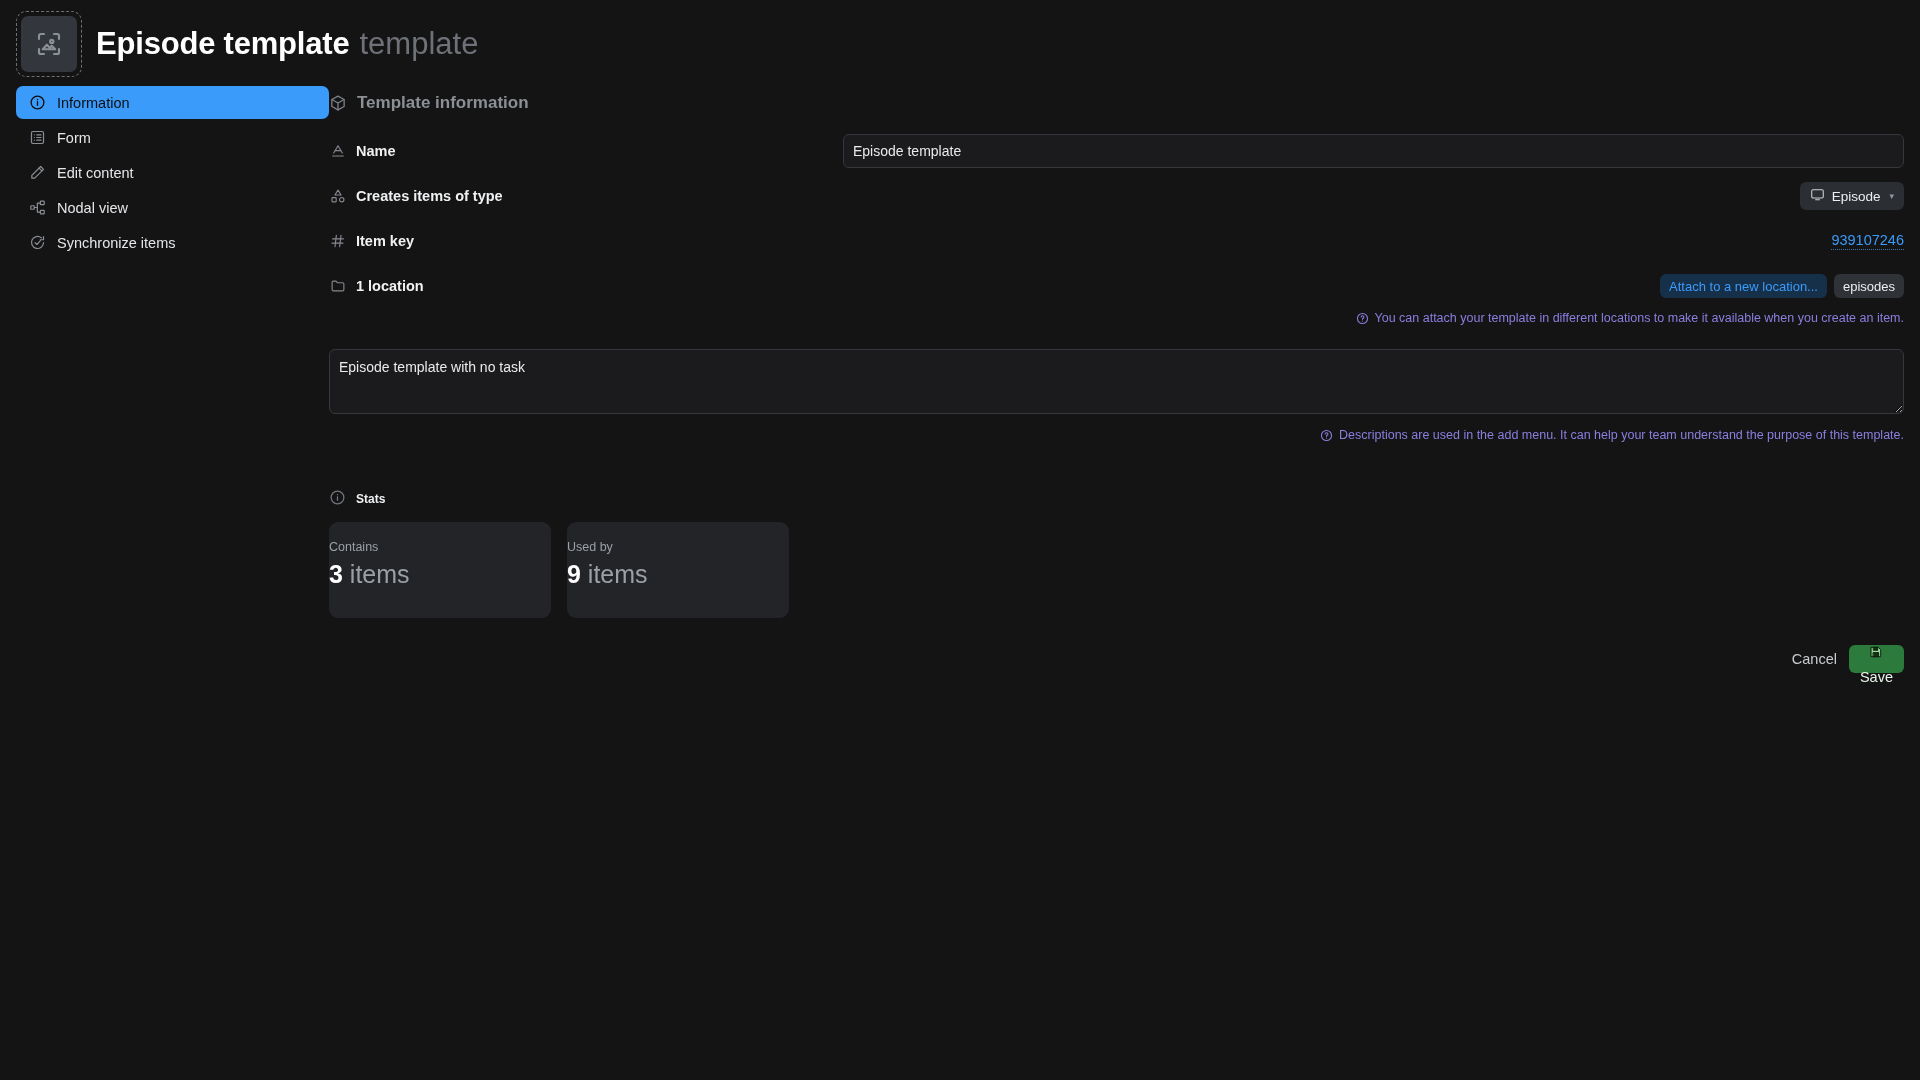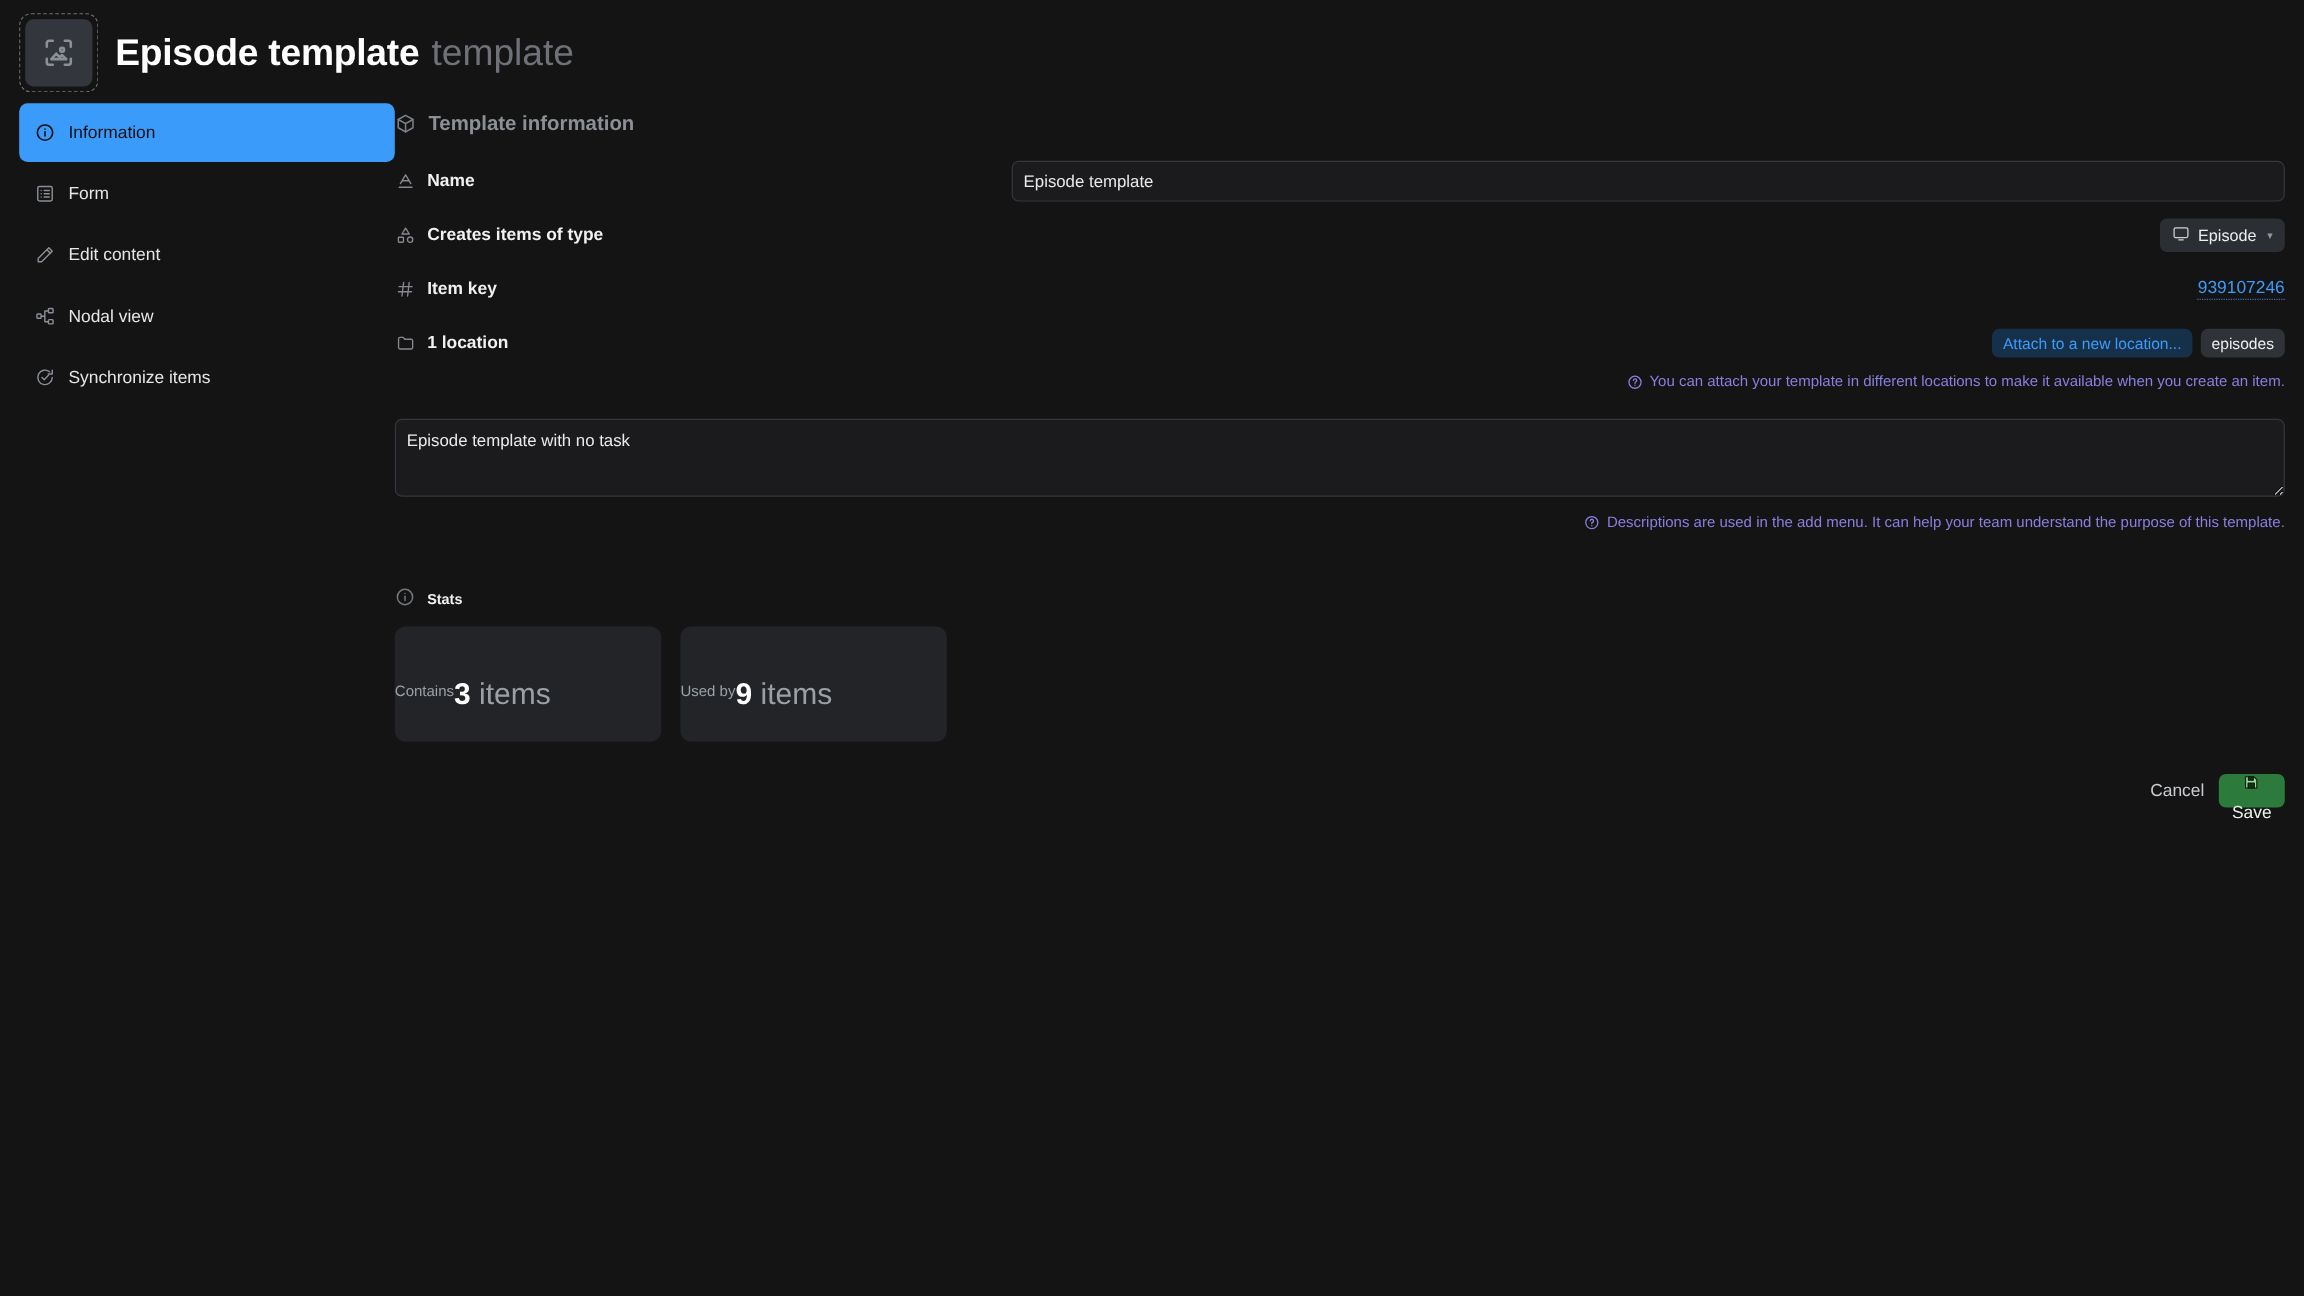--- a/index.html
+++ b/index.html
@@ -39,21 +39,21 @@
   .title-sub {
     font-size: 31px; font-weight: normal; color: #6e7177;
   }
 
   
   .body-wrap { display: flex; padding-left: 16px; }
   .sidebar { width: 313px; flex: 0 0 313px; padding-top: 0; }
 
   .nav-item {
     display: flex; align-items: center;
-    height: 49px;
+    height: 33px;
     padding: 0 12px;
     border-radius: 7px;
     gap: 11px;
     color: #e4e6e9;
     font-size: 14.5px;
     margin-bottom: 2px;
     cursor: pointer;
   }
   .nav-item .ic { width: 18px; height: 18px; display:flex; align-items:center; justify-content:center; flex:0 0 18px; }
   .nav-item.active { background: #3b9bfa; color: #0e0f11; }
@@ -148,21 +148,21 @@
     display: flex; align-items: center; gap: 10px;
     color: #eef0f2; font-size: 12px; font-weight: bold;
     margin-top: 47px; margin-bottom: 13px;
   }
   .stats-head .ic svg { stroke: #72767d; }
   .stat-cards { display: flex; gap: 16px; }
   .stat-card {
     width: 222px; height: 96px;
     background: #222427;
     border-radius: 9px;
-    display: flex; align-items: center;
+    display: flex; flex-direction: column; 
     padding-top: 18px;
   }
   .stat-card .cap { color: #9ba0a7; font-size: 12.5px; margin-bottom: 6px; }
   .stat-card .val { font-size: 25px; color: #9ba0a7; }
   .stat-card .val b { color: #ffffff; font-weight: bold; }
 
   
   .actions {
     display: flex; align-items: center; justify-content: flex-end;
     gap: 12px; margin-top: 27px;

